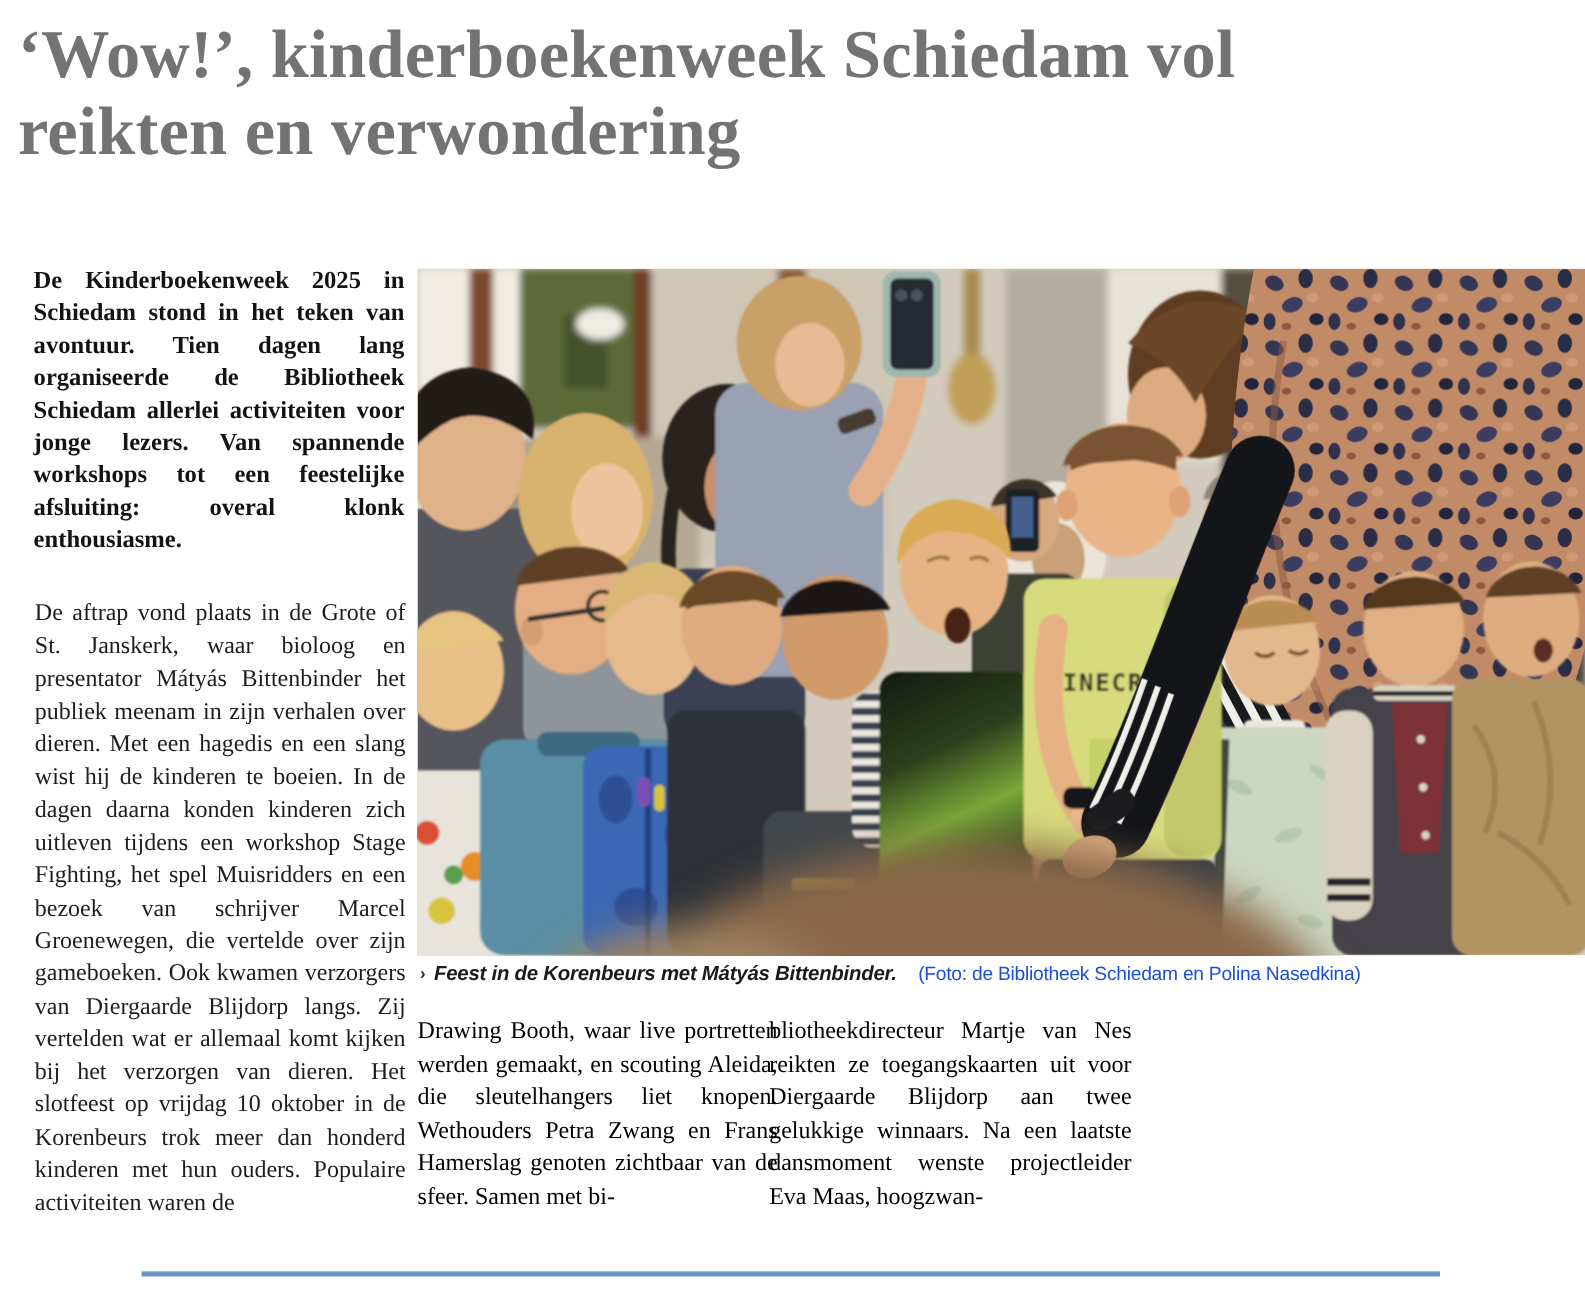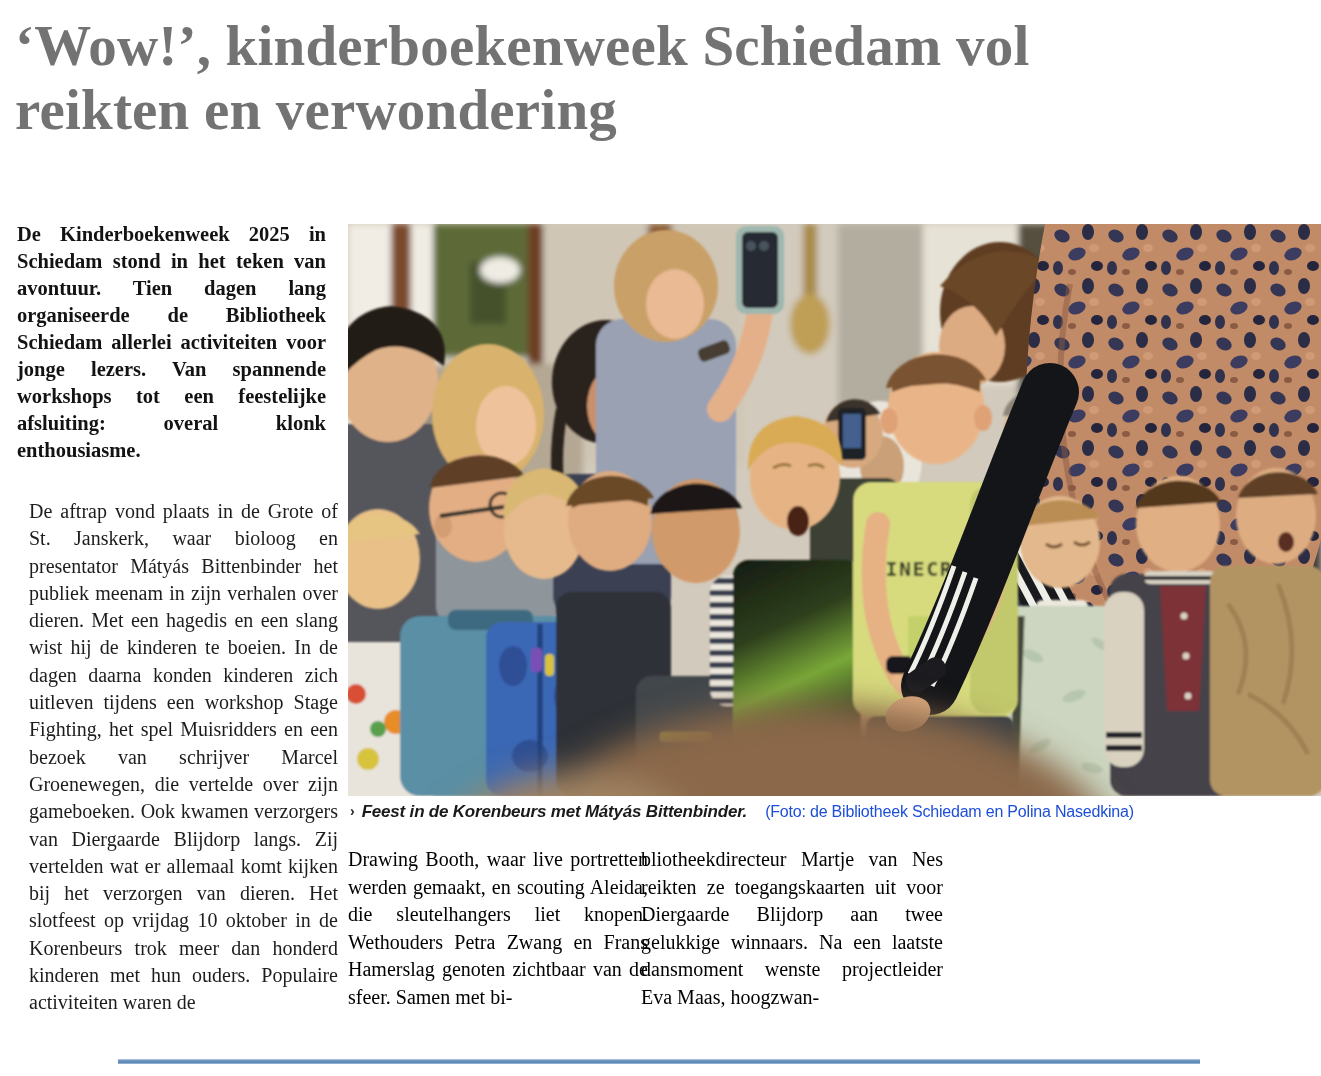--- a/index.html
+++ b/index.html
@@ -5,21 +5,21 @@
   html,body{margin:0;padding:0;background:#ffffff;}
   body{width:1321px;height:1076px;position:relative;overflow:hidden;
        font-family:"Liberation Serif","DejaVu Serif",serif;color:#1c1c1c;}
   .page{position:absolute;inset:0;background:#fff;}
 
   .headline{position:absolute;left:15px;top:14px;width:1295px;margin:0;
             font-size:57px;line-height:64px;font-weight:700;color:#737373;
             letter-spacing:0.2px;}
   .headline span{display:block;}
 
-  .intro{position:absolute;left:17px;top:221px;width:309px;margin:0;
+  .intro{position:absolute;left:28px;top:221px;width:309px;margin:0;
          font-weight:700;font-size:20.5px;line-height:27px;
          text-align:justify;color:#131313;}
 
   .body-left{position:absolute;left:17px;top:486px;width:309px;margin:12px;
              font-size:20px;line-height:27.3px;text-align:justify;color:#1d1d1d;}
 
   figure.photo{position:absolute;left:348px;top:224px;width:973px;height:572px;
                margin:0;overflow:hidden;background:#d2cabc;}
   figure.photo svg{display:block;}
 

